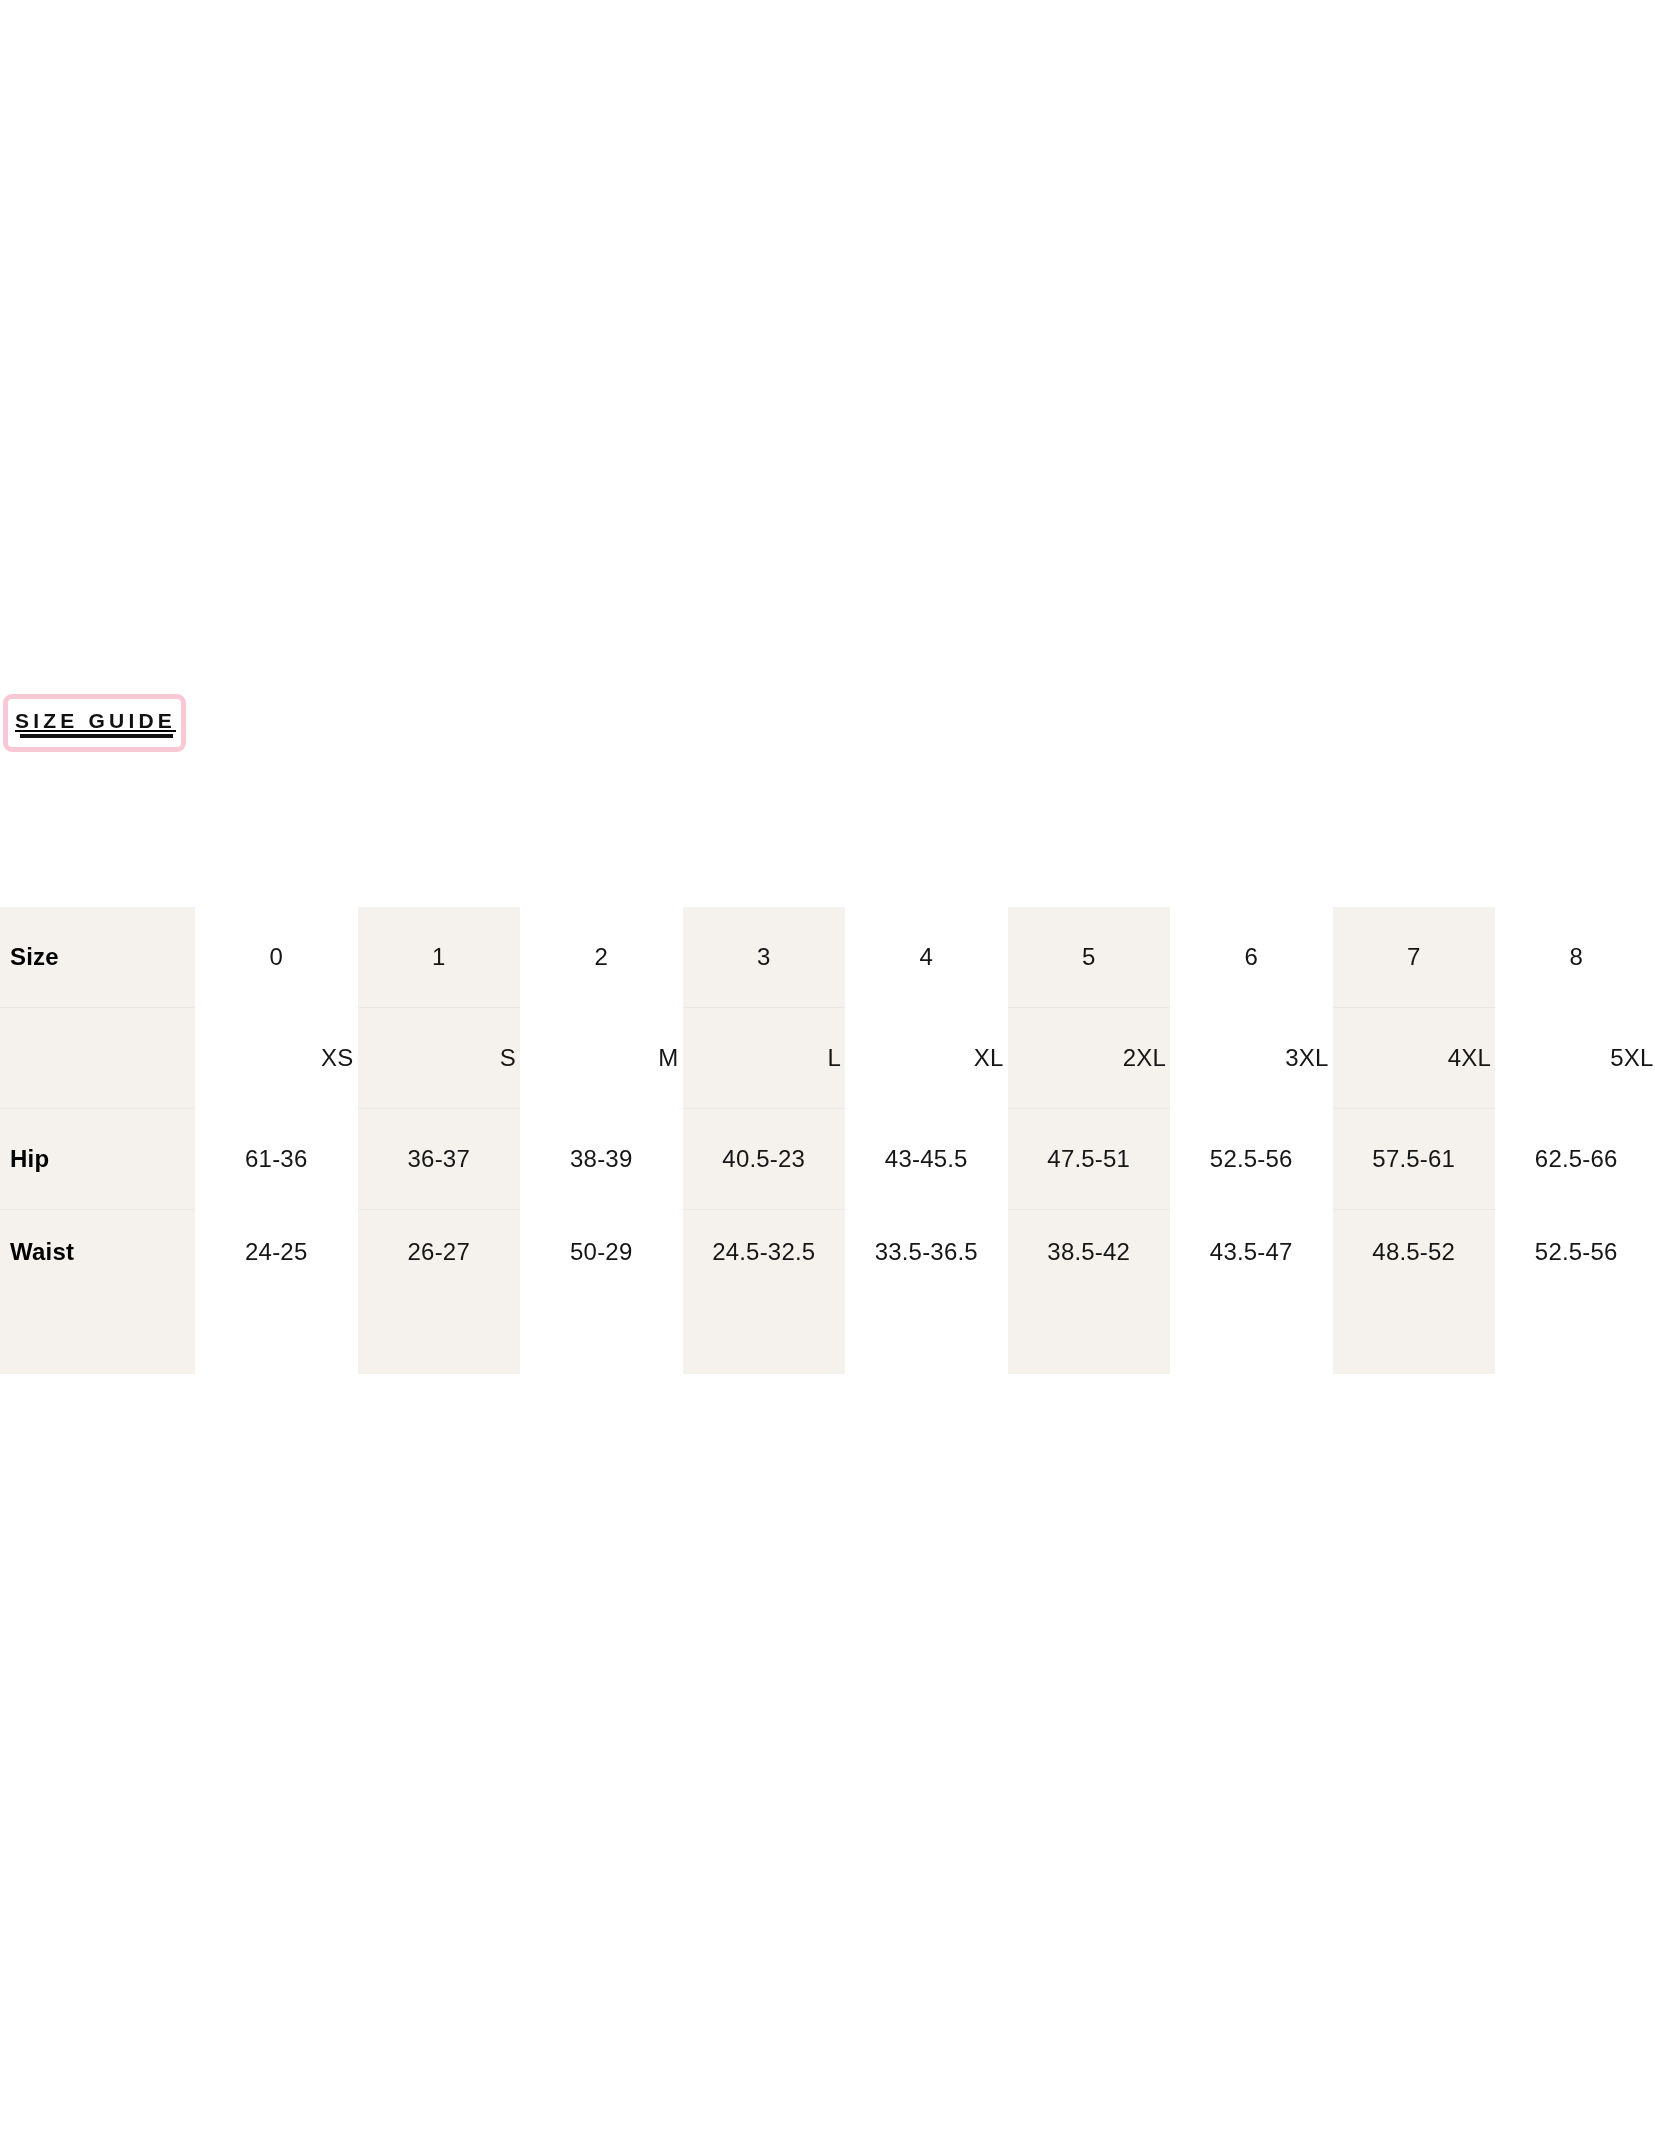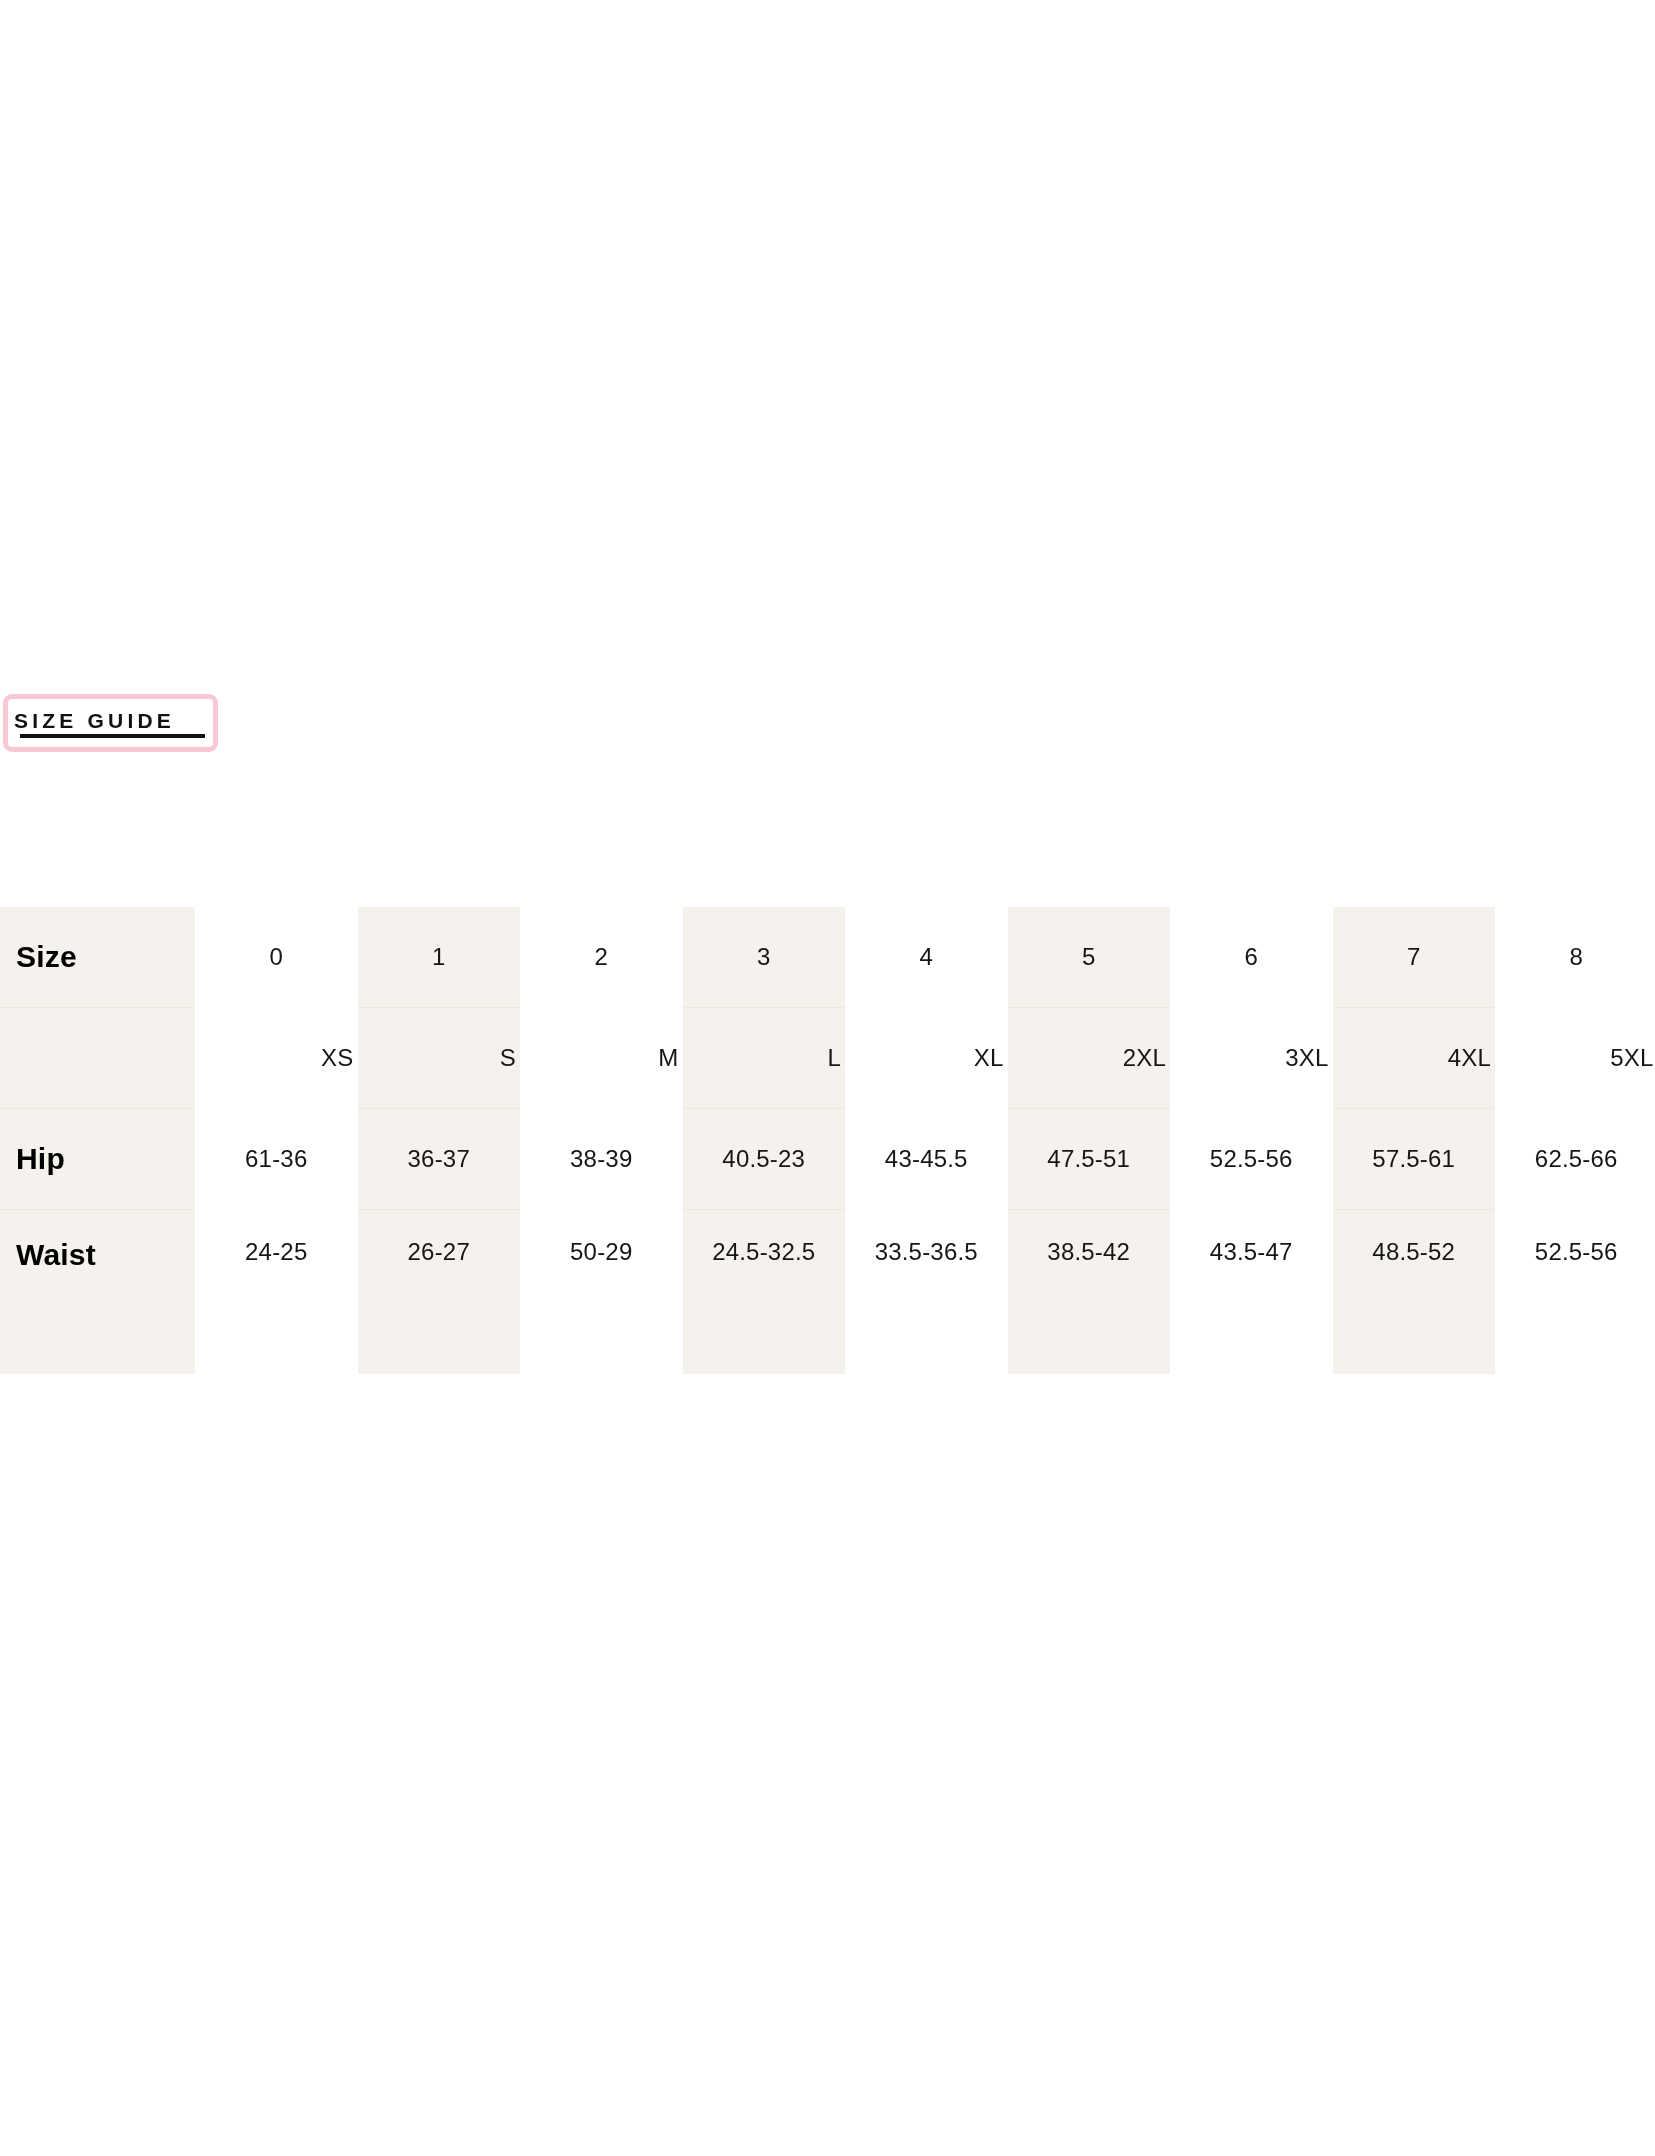--- a/index.html
+++ b/index.html
@@ -13,30 +13,31 @@
     position: relative;
     font-family: "Liberation Sans", sans-serif;
     -webkit-font-smoothing: antialiased;
   }
 
   
   #size-guide-link-wrap {
     position: absolute;
     left: 3px;
     top: 694px;
-    width: 215px;
+    width: 183px;
     height: 58px;
     box-sizing: border-box;
     border: 5px solid #F8C8D4;
     border-radius: 9px;
     background: #ffffff;
     display: flex;
     align-items: center;
-    justify-content: flex-start;
+    justify-content: center;
     padding: 0;
+    text-decoration: underline;
   }
   #size-guide-link {
     display: block;
     font-size: 21px;
     font-weight: 700;
     letter-spacing: 4.2px;
     color: #111111;
     line-height: 1;
     text-align: center;
     padding: 0 4px 0 6px;
@@ -94,23 +95,23 @@
   
   #size-table tr.r-alpha td.shade,
   #size-table tr.r-hip   td.shade,
   #size-table tr.r-waist td.shade {
     border-top: 1px solid #EDE8E0;
   }
 
   
   #size-table td.rowlabel {
     text-align: left;
-    padding-left: 16px;
+    padding-left: 10px;
     font-weight: 700;
-    font-size: 30px;
+    font-size: 24px;
     color: #000000;
   }
 
   
   #size-table tr.r-waist td { vertical-align: top; padding-top: 28px; }
 </style>
 </head>
 <body>
 
 <div id="size-guide-link-wrap">

